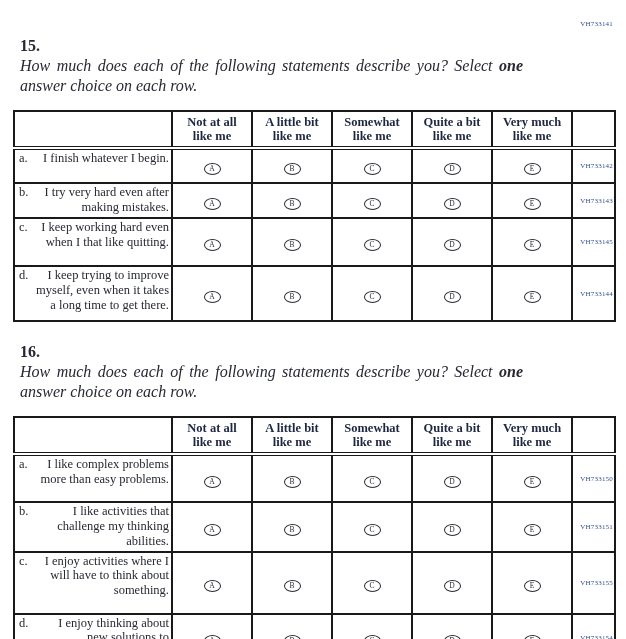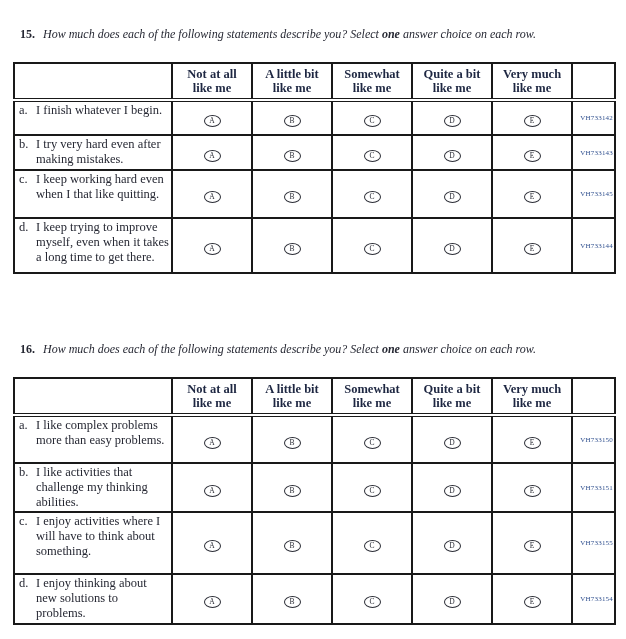--- a/index.html
+++ b/index.html
@@ -10,54 +10,55 @@
     color:#262833;
   }
   .q-block { position:absolute; left:13px; width:601px; }
   #q15 { top:20px; }
   #q16 { top:335px; }
 
   .item-code-top {
     text-align:right; font-size:7px; line-height:9px;
     color:#30508f; padding-right:1px; letter-spacing:0.2px;
   }
-  .q-prompt { display:flex; margin-top:7px; padding-left:7px; font-size:12px; line-height:1.26; }
+  .q-prompt { display:flex; margin-top:7px; padding-left:7px; font-size:16px; line-height:1.26;flex-direction:column; }
   .q-num { font-weight:bold; width:23px; flex:none; }
   .q-text { max-width:503px; text-align:justify;font-style:italic; }
   .q-text b { font-weight:bold; }
 
-  table { border-collapse:collapse; table-layout:fixed; width:601px; margin-top:20px; }
+  table { border-collapse:collapse; table-layout:fixed; width:601px; margin-top:14px; }
   th, td { border:2px solid #191919; }
   thead th { border-bottom:4px double #191919; }
   th {
     font-size:12.5px; font-weight:bold; color:#1e2742;
     text-align:center; vertical-align:middle; padding:2px 0; line-height:1.12;
   }
   td.stmt {
     font-size:12.5px; vertical-align:top; padding:1px 2px 2px 4px; line-height:1.18;
   }
   .stmt-inner { display:flex; }
   .row-letter { width:17px; flex:none; }
-  .row-text { flex:1; }
+  .row-text { flex:1;text-align:right; }
   td.opt { text-align:center; vertical-align:middle; }
   .bubble {
     display:inline-block; width:15px; height:10px;
     border:1px solid #2b2d36; border-radius:50%;
     font-size:7.5px; line-height:10px; text-align:center;
     color:#2b2d36; cursor:pointer; background:#fff;
   }
   td.code {
     font-size:7px; color:#30508f; text-align:right; vertical-align:middle;
     padding:0 1px; letter-spacing:0.2px;
   }
 </style>
 </head>
 <body>
 
 <section class="q-block" id="q15">
+  <div class="item-code-top">VH733141</div>
   <div class="q-prompt">
     <span class="q-num">15.</span>
     <span class="q-text"><span>How much does each of the following statements describe you? Select </span><b>one</b><span> answer choice on each row.</span></span>
   </div>
 
   <table>
     <colgroup>
       <col style="width:158px">
         <col style="width:80px">
         <col style="width:80px">

